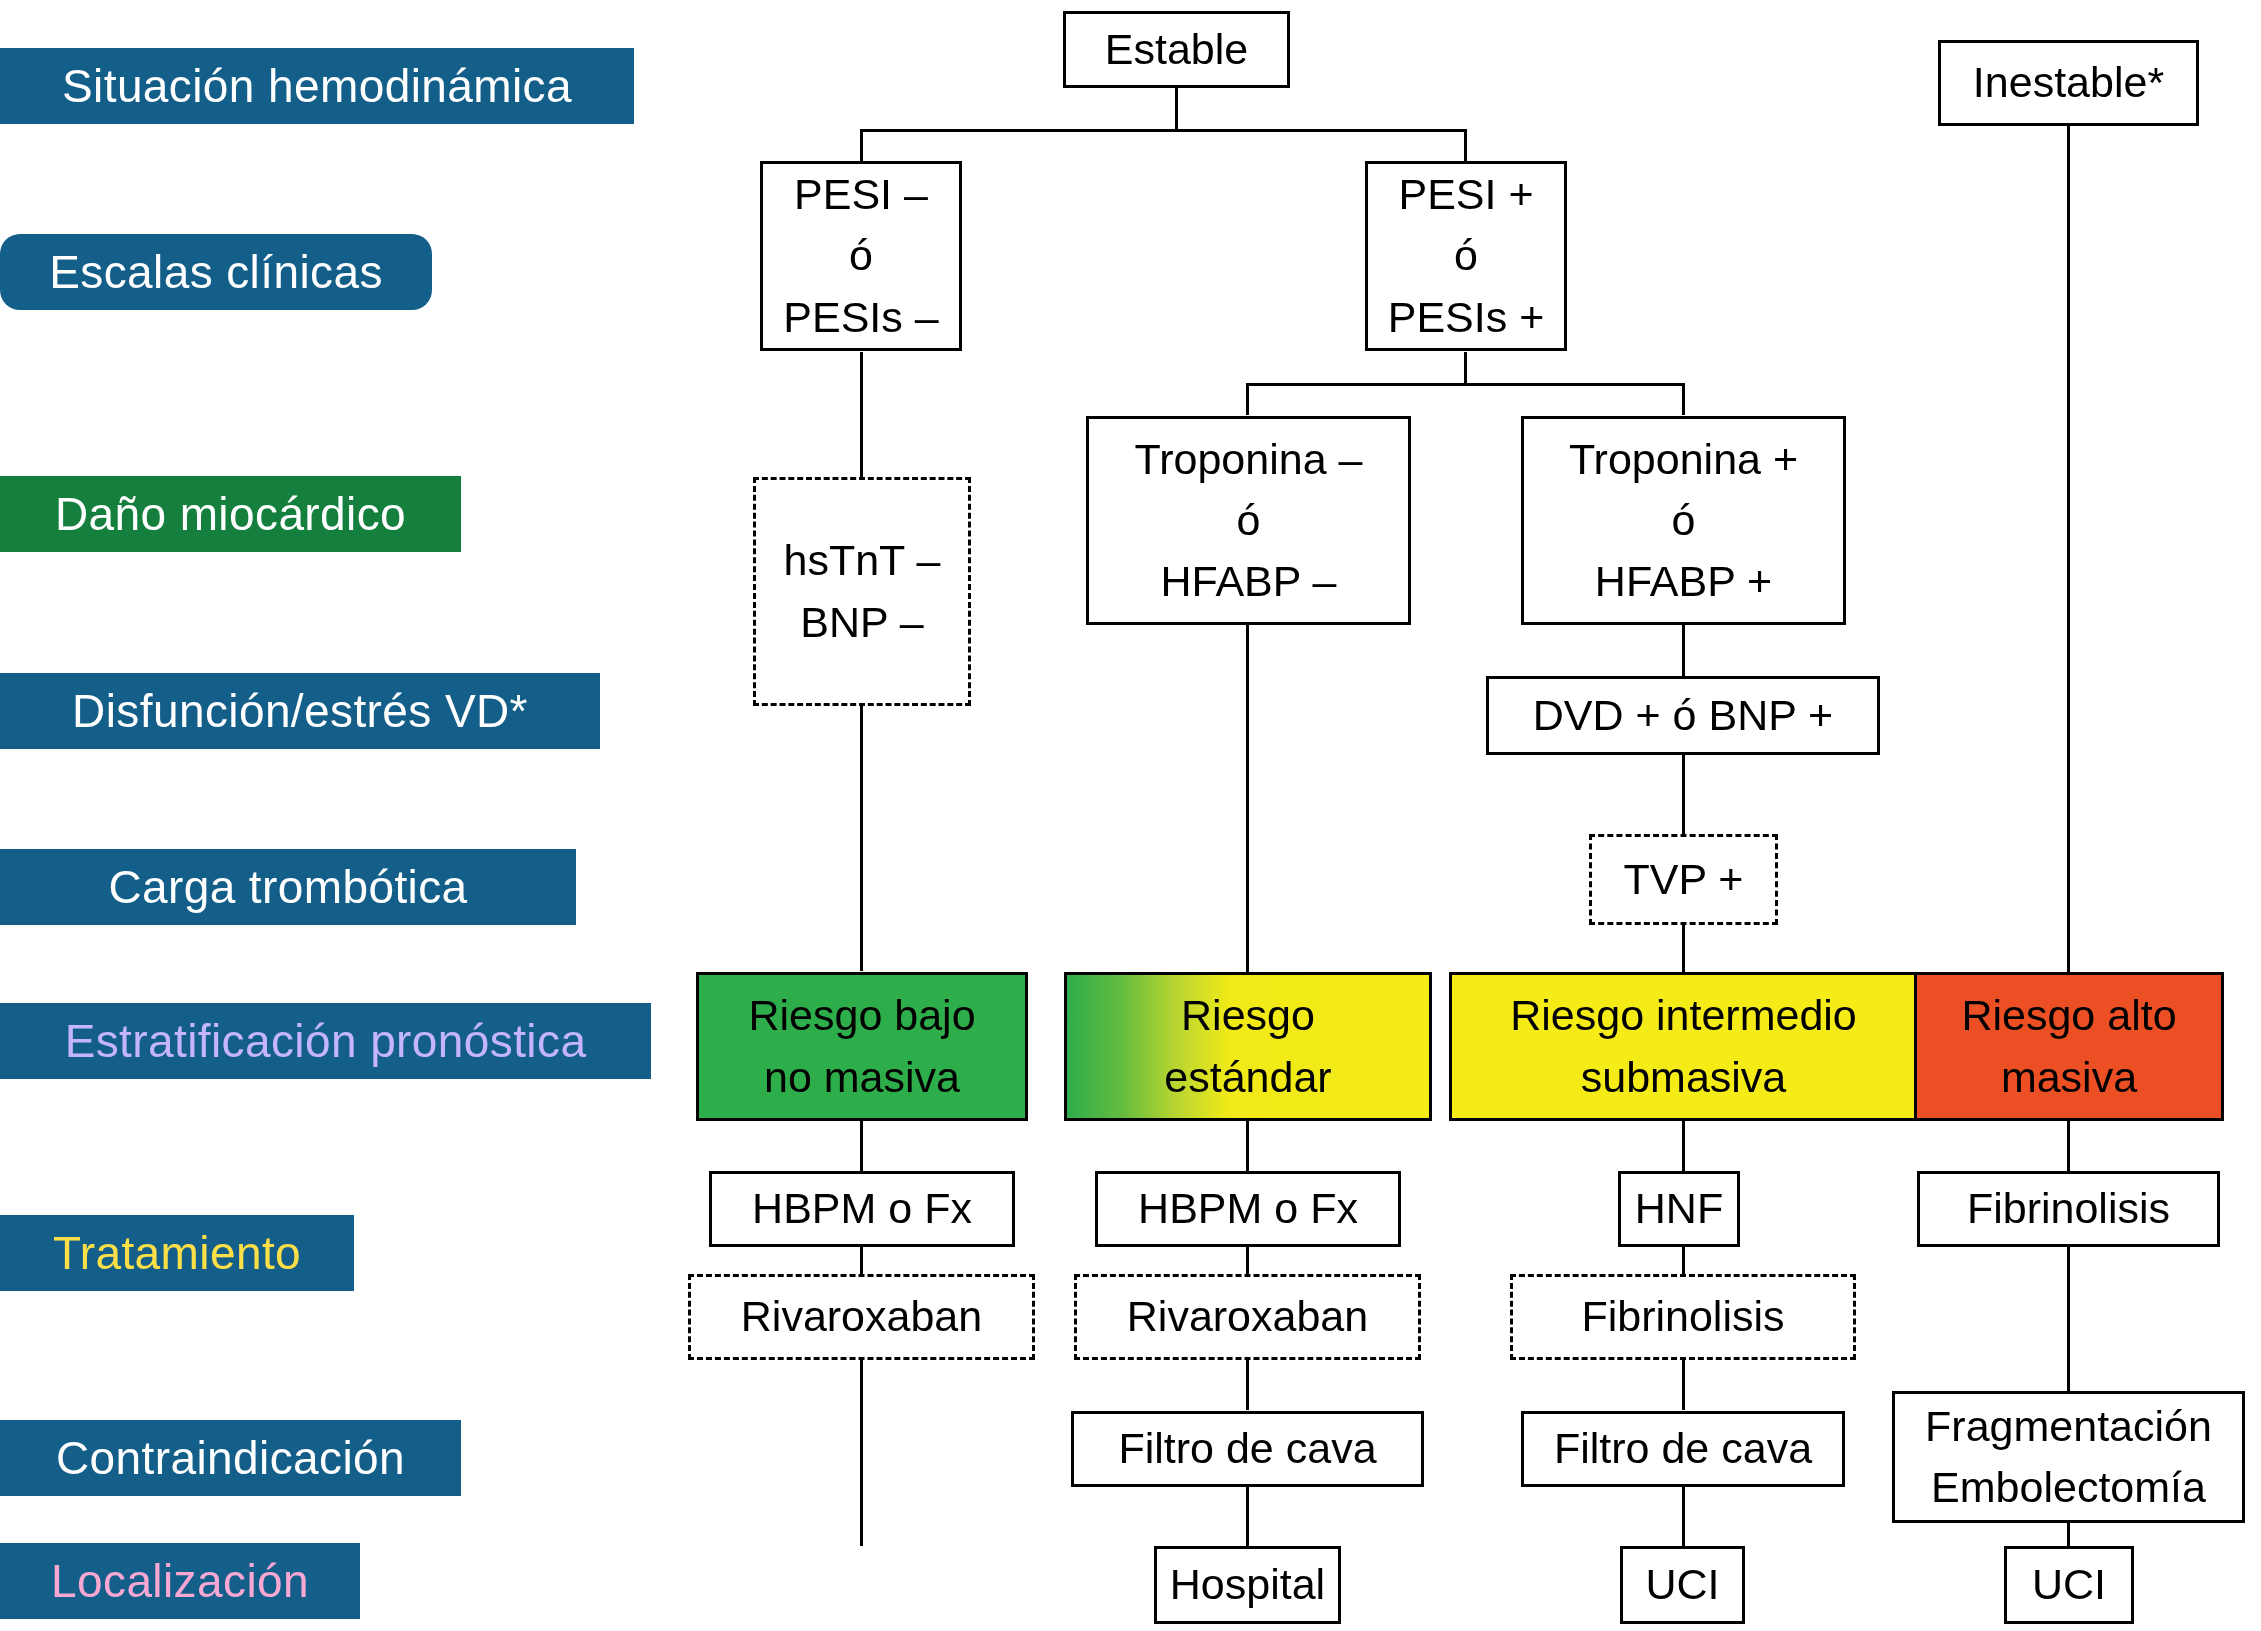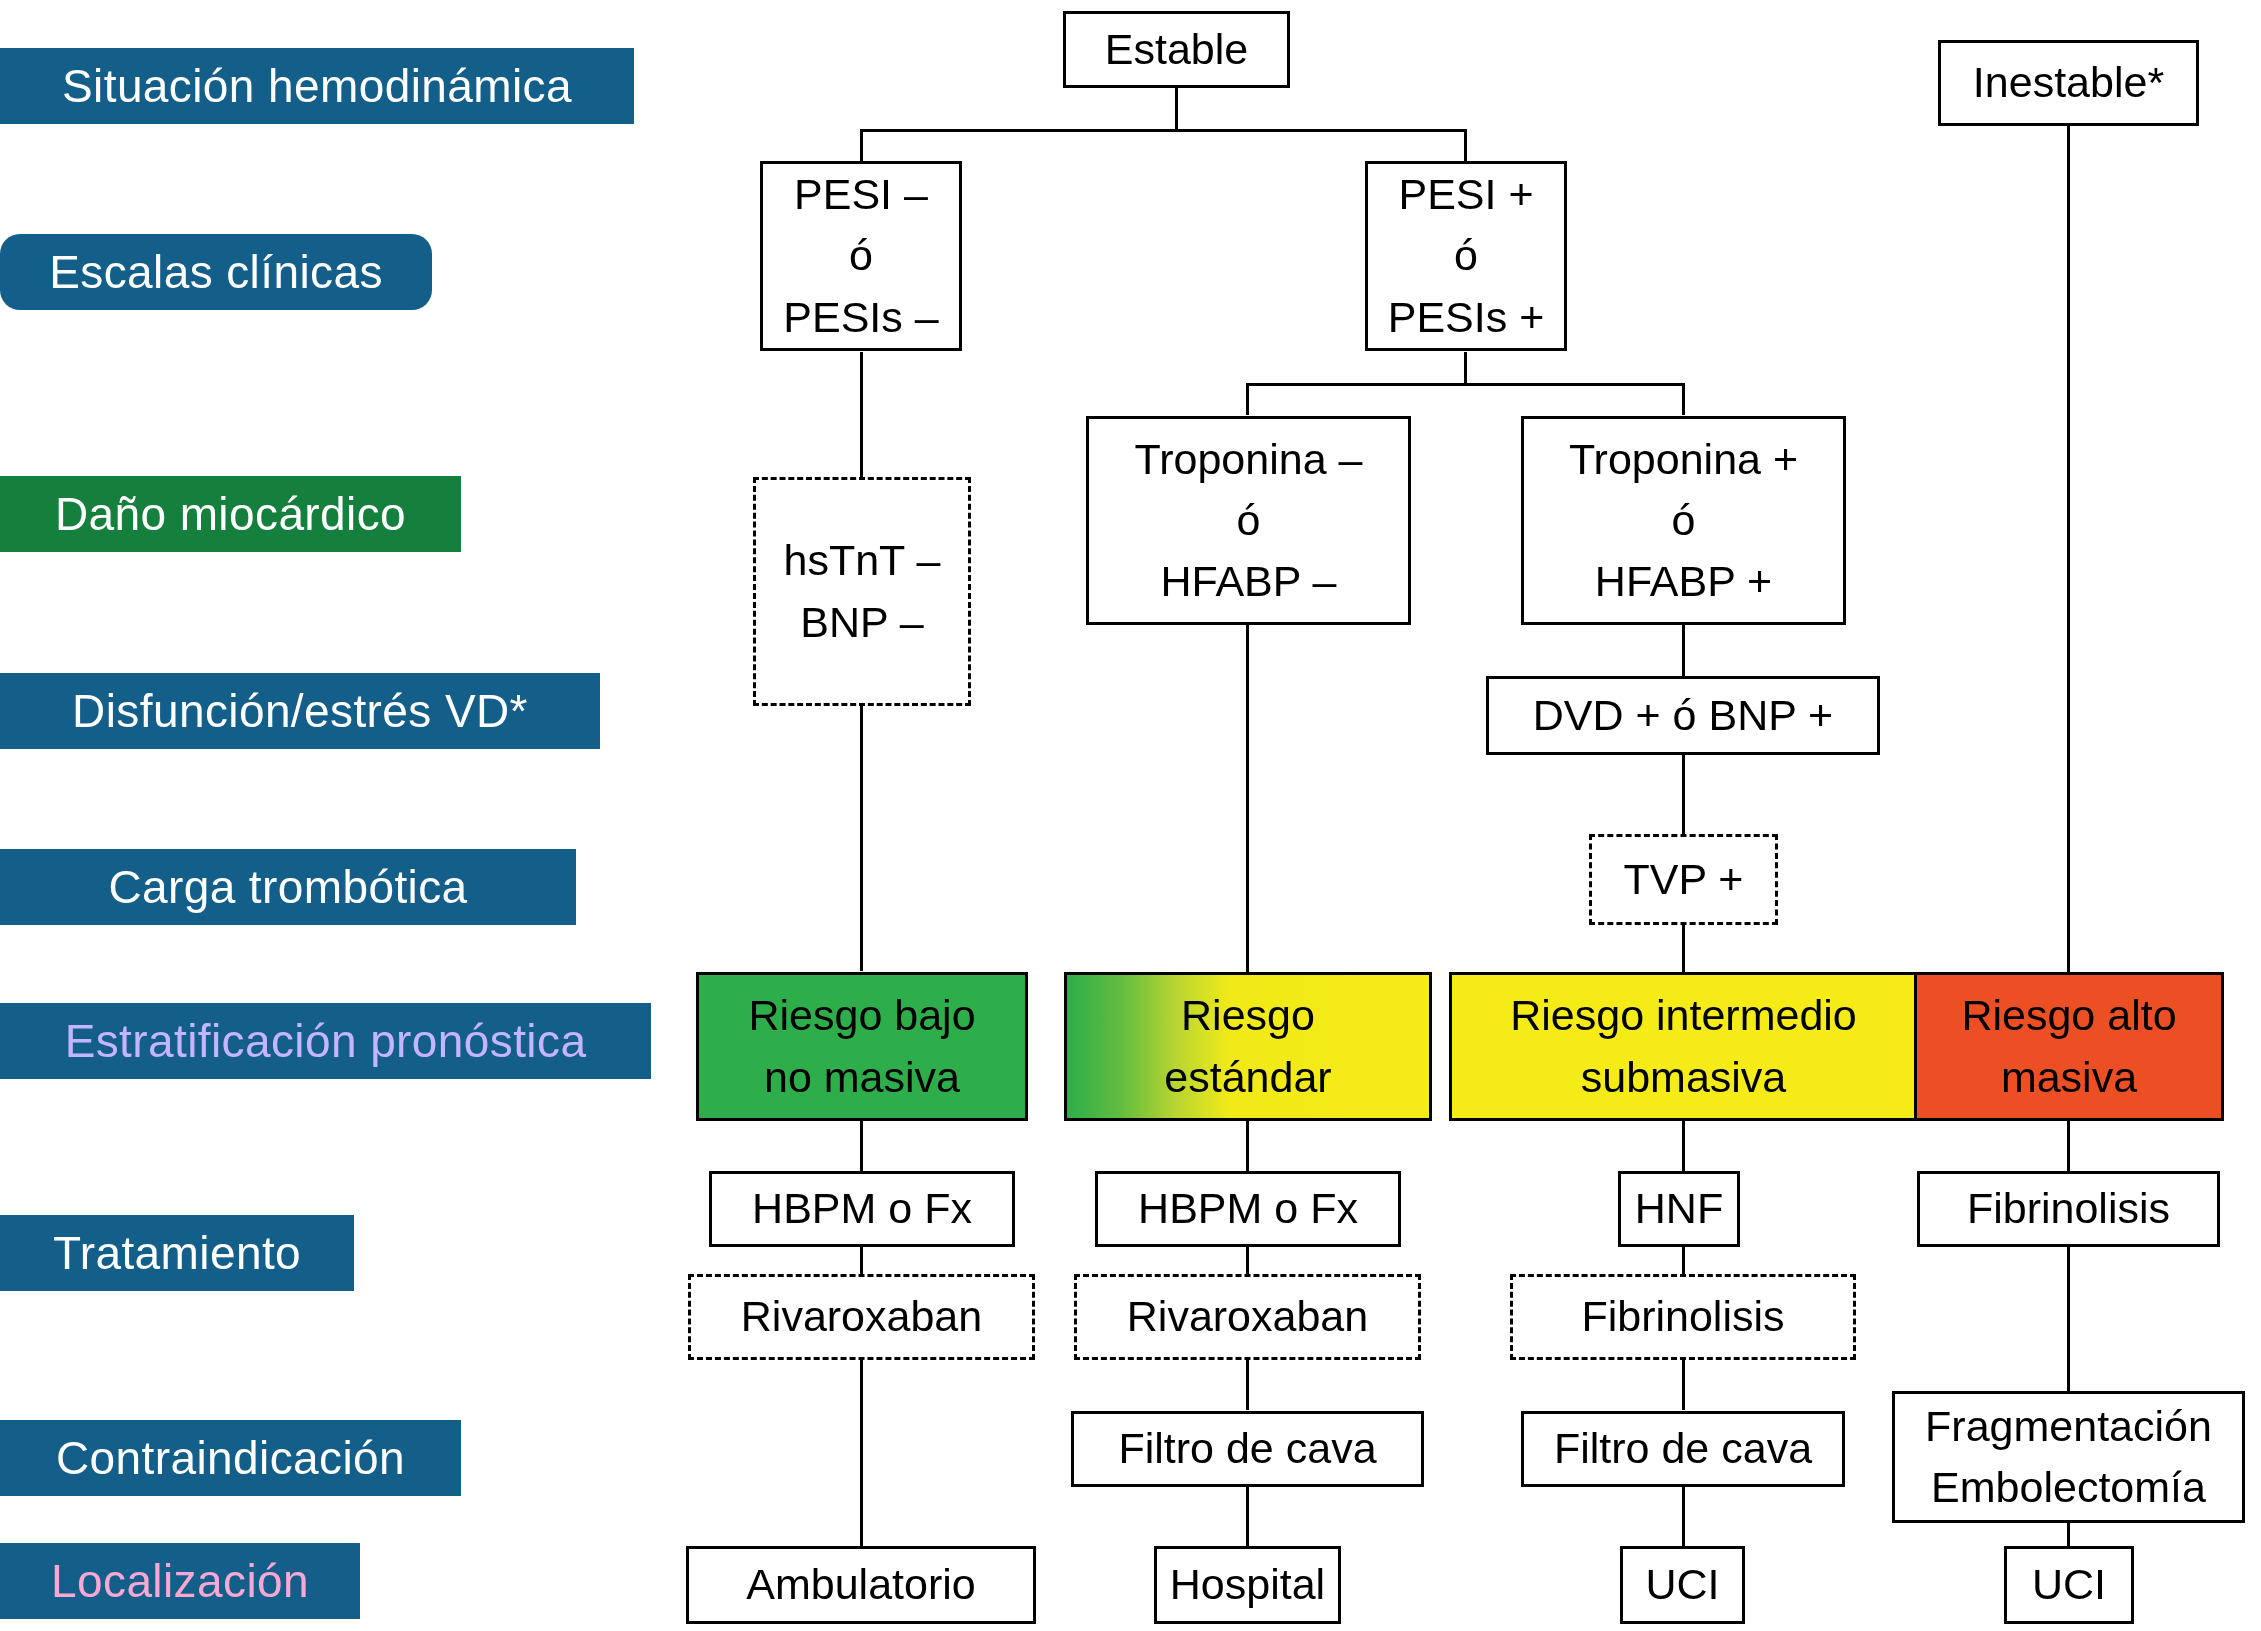--- a/index.html
+++ b/index.html
@@ -118,21 +118,21 @@
 <body>
 
 <div id="canvas">
 
   <div class="lbl l1" style="background:#145F8A;color:#FFFFFF">Situación hemodinámica</div>
   <div class="lbl l2" style="background:#145F8A;color:#FFFFFF">Escalas clínicas</div>
   <div class="lbl l3" style="background:#15803d;color:#FFFFFF">Daño miocárdico</div>
   <div class="lbl l4" style="background:#145F8A;color:#FFFFFF">Disfunción/estrés VD*</div>
   <div class="lbl l5" style="background:#145F8A;color:#FFFFFF">Carga trombótica</div>
   <div class="lbl l6" style="background:#145F8A;color:#c4b5fd">Estratificación pronóstica</div>
-  <div class="lbl l7" style="background:#145F8A;color:#ffffff">Tratamiento</div>
+  <div class="lbl l7" style="background:#145F8A;color:#fde047">Tratamiento</div>
   <div class="lbl l8" style="background:#145F8A;color:#FFFFFF">Contraindicación</div>
   <div class="lbl l9" style="background:#145F8A;color:#f9a8d4">Localización</div>
 
   <div class="vline c1"></div>
   <div class="hline c2"></div>
   <div class="vline c3"></div>
   <div class="vline c4"></div>
   <div class="vline c5"></div>
   <div class="vline c6"></div>
   <div class="hline c7"></div>
@@ -245,23 +245,20 @@
     <span>Filtro de cava</span>
   </div>
   <div class="node n-filtro3">
     <span>Filtro de cava</span>
   </div>
   <div class="node n-fragmentacion">
     <span>Fragmentación</span>
     <span>Embolectomía</span>
   </div>
 
-  <div class="node n-ambulatorio">
-    <span>Ambulatorio</span>
-  </div>
   <div class="node n-hospital">
     <span>Hospital</span>
   </div>
   <div class="node n-uci3">
     <span>UCI</span>
   </div>
   <div class="node n-uci4">
     <span>UCI</span>
   </div>
 

